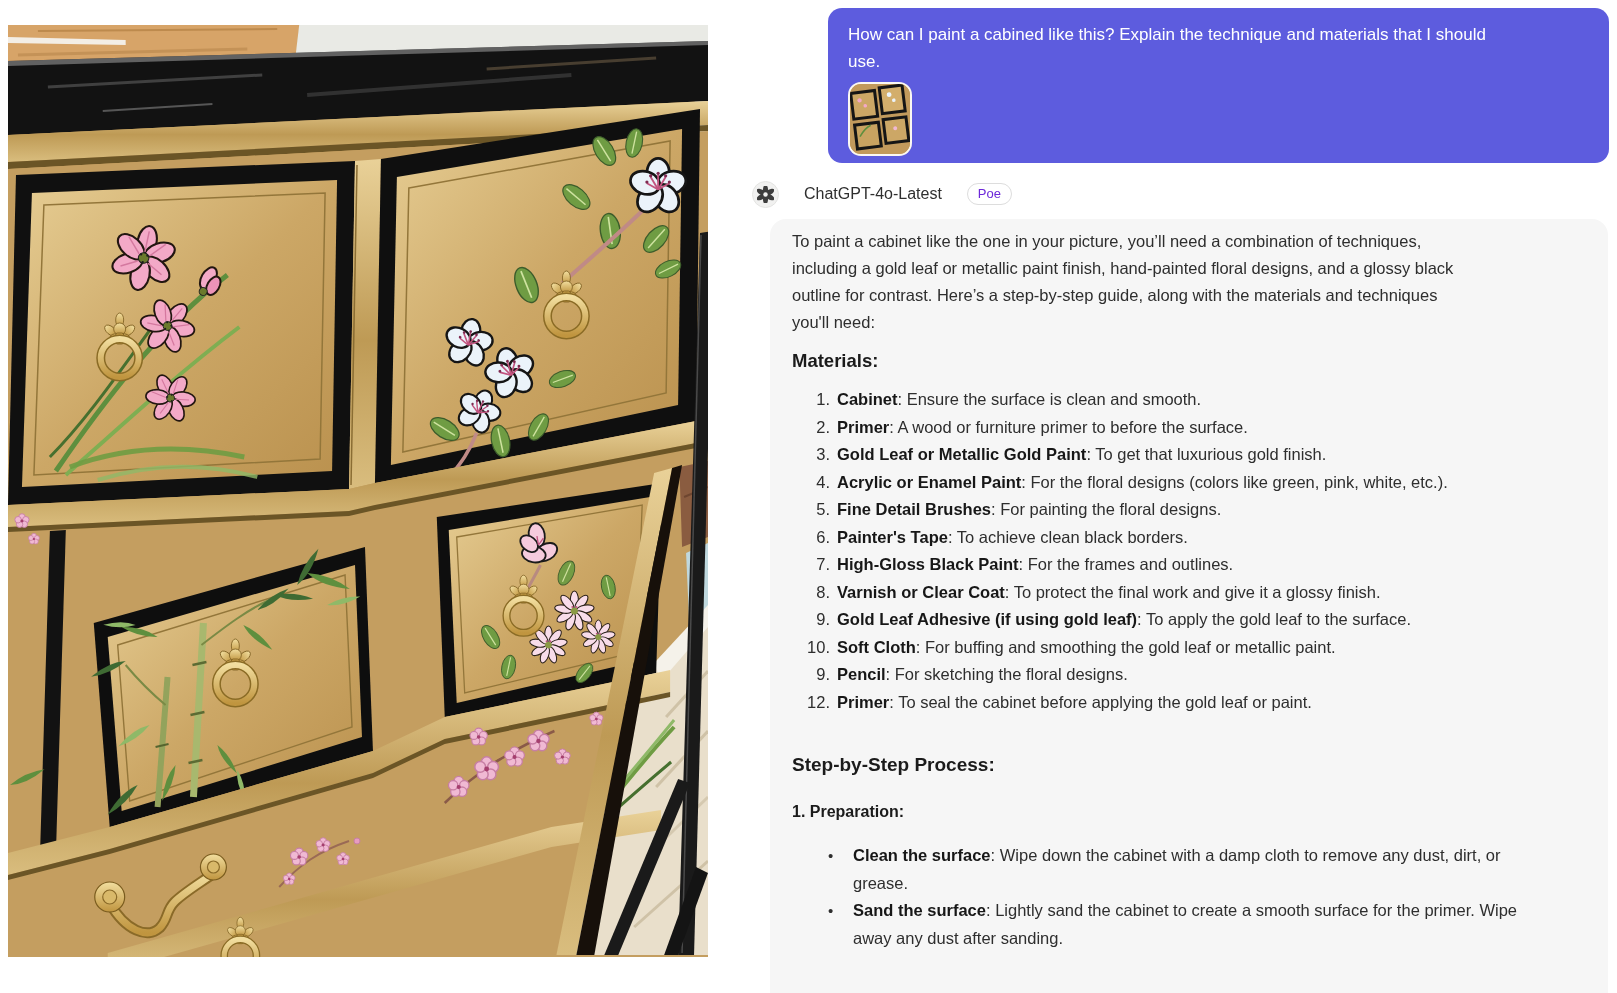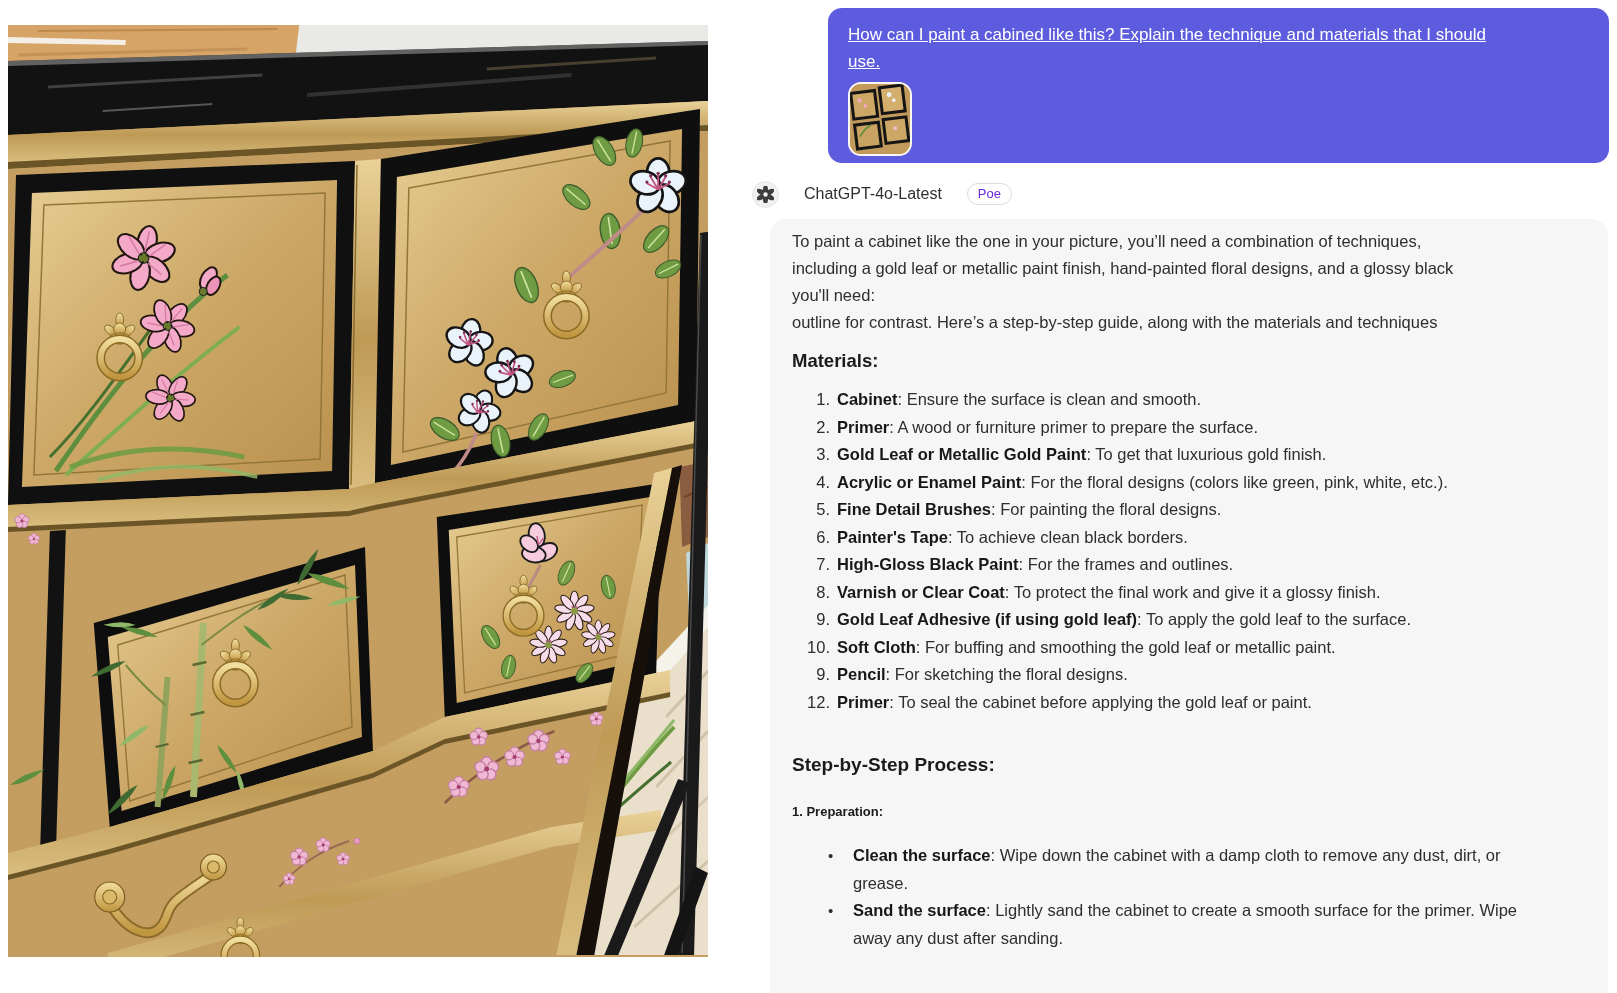--- a/index.html
+++ b/index.html
@@ -6,21 +6,21 @@
   html,body { width:1617px; height:993px; background:#ffffff; overflow:hidden;
               font-family:"Liberation Sans", sans-serif; }
   #stage { position:relative; width:1617px; height:993px; background:#fff; }
 
   
   .photo { position:absolute; left:8px; top:25px; width:700px; height:932px; background:#C9A25E; }
   .photo svg { display:block; width:100%; height:100%; }
 
   
   .user-bubble { position:absolute; left:828px; top:8px; width:781px; height:155px;
-                 background:#5D5CDE; border-radius:14px; padding:13px 20px; color:#fff;text-decoration:underline; }
+                 background:#5D5CDE; border-radius:14px; padding:13px 20px; color:#fff; }
   .user-line { font-size:17px; line-height:27px; font-weight:400; }
   .attach-thumb { margin-top:7px; width:64px; height:74px; border-radius:13px;
                   border:2.5px solid rgba(255,255,255,.92); overflow:hidden; background:#C9A25E; }
   .attach-thumb svg { display:block; width:100%; height:100%; }
 
   
   .bot-header { position:absolute; left:752px; top:179px; height:30px; display:flex; align-items:center; gap:25px; }
   .avatar { width:27px; height:27px; border-radius:50%; background:#F1F1F0; border:1px solid #E4E4E2;
             display:flex; align-items:center; justify-content:center; }
   .bot-name { font-size:16px; color:#2F2F2F; }
@@ -31,21 +31,21 @@
   .response { position:absolute; left:770px; top:219px; width:838px; height:800px;
               background:#F6F6F6; border-radius:16px; padding:9px 70px 0 22px;
               color:#2E2E2E; font-size:16.5px; line-height:27px; }
   .intro div { white-space:nowrap; }
   .h-materials { font-size:18.5px; line-height:24px; font-weight:700; color:#1B1B1B; margin-top:13px; }
   .ol { margin-top:13px; }
   .oli { display:flex; line-height:27.5px; }
   .oli .num { min-width:38px; text-align:right; margin-right:7px; flex:none; }
   .b { font-weight:700; color:#171717; }
   .h-process { font-size:19px; line-height:26px; font-weight:700; color:#1B1B1B; margin-top:36px; }
-  .h-step { font-size:13px; line-height:24px; font-weight:700; color:#1B1B1B; margin-top:22px; }
+  .h-step { font-size:16px; line-height:24px; font-weight:700; color:#1B1B1B; margin-top:22px; }
   .ul { margin-top:18px; }
   .uli { display:flex; line-height:27.5px; }
   .uli .dot { margin-left:36px; width:14px; margin-right:11px; flex:none; font-size:15px; }
 </style>
 </head>
 <body>
 
 <div id="stage">
 
   <div class="photo">
@@ -396,34 +396,34 @@
       </svg>
     </div>
     <span class="bot-name">ChatGPT-4o-Latest</span>
     <span class="badge">Poe</span>
   </div>
 
   <div class="response">
     <div class="intro">
       <div>To paint a cabinet like the one in your picture, you’ll need a combination of techniques,</div>
       <div>including a gold leaf or metallic paint finish, hand-painted floral designs, and a glossy black</div>
+      <div>outline for contrast. Here’s a step-by-step guide, along with the materials and techniques</div>
       <div>you'll need:</div>
-      <div>outline for contrast. Here’s a step-by-step guide, along with the materials and techniques</div>
     </div>
 
     <div class="h-materials">Materials:</div>
 
     <div class="ol">
       <div class="oli">
           <span class="num">1.</span>
           <span><span class="b">Cabinet</span><span>: Ensure the surface is clean and smooth.</span></span>
         </div>
       <div class="oli">
           <span class="num">2.</span>
-          <span><span class="b">Primer</span><span>: A wood or furniture primer to prepare the surface.</span></span>
+          <span><span class="b">Primer</span><span>: A wood or furniture primer to before the surface.</span></span>
         </div>
       <div class="oli">
           <span class="num">3.</span>
           <span><span class="b">Gold Leaf or Metallic Gold Paint</span><span>: To get that luxurious gold finish.</span></span>
         </div>
       <div class="oli">
           <span class="num">4.</span>
           <span><span class="b">Acrylic or Enamel Paint</span><span>: For the floral designs (colors like green, pink, white, etc.).</span></span>
         </div>
       <div class="oli">

